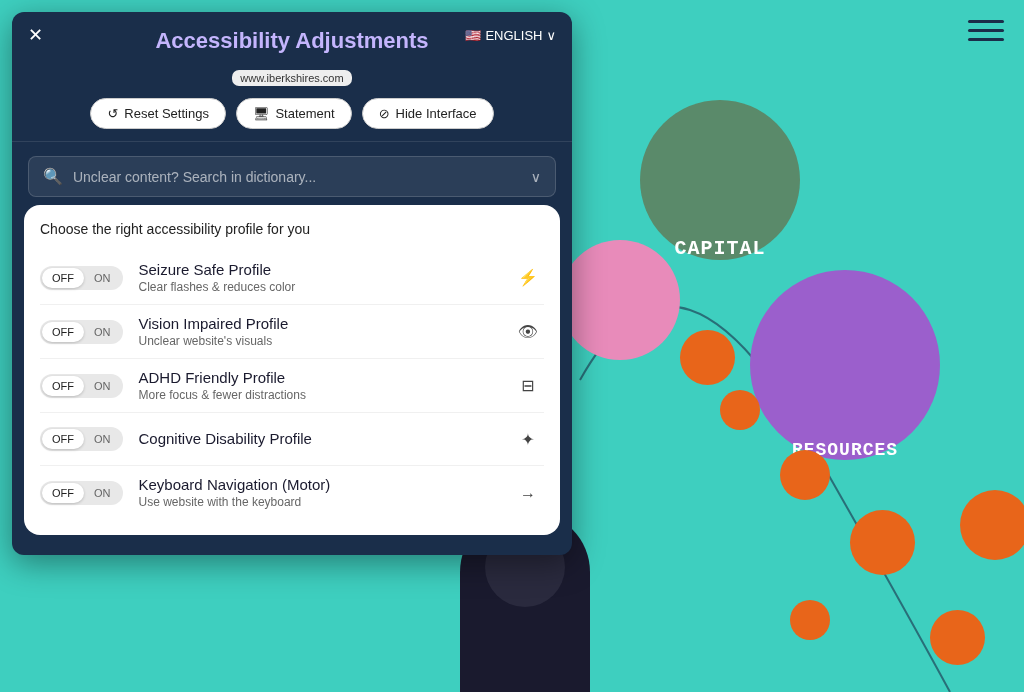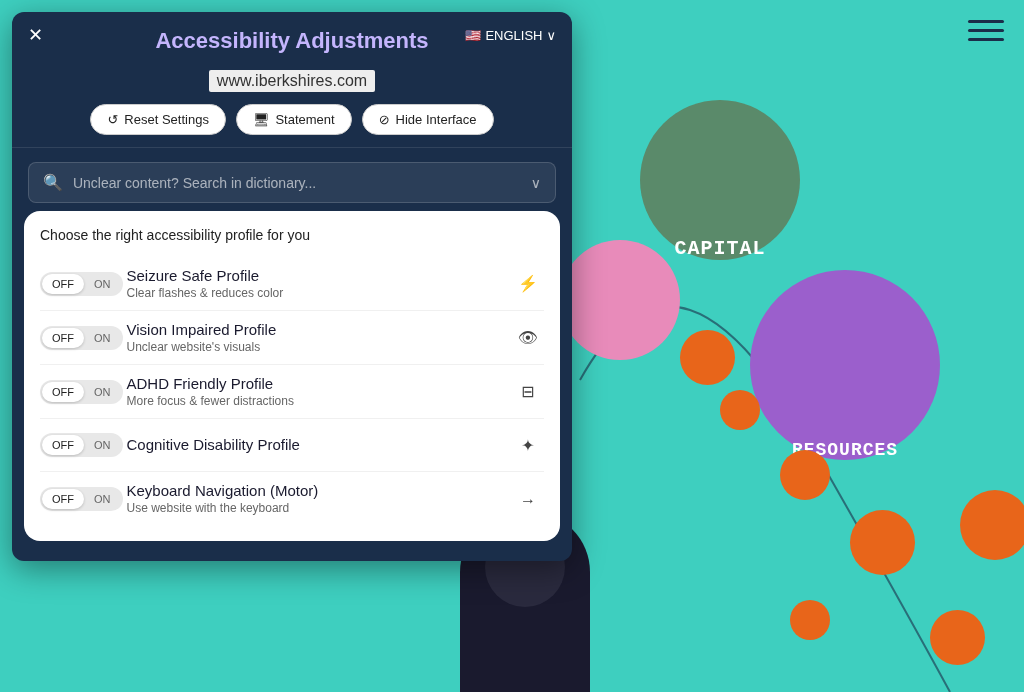--- a/index.html
+++ b/index.html
@@ -176,23 +176,23 @@
       color: #c4b5fd;
       font-size: 22px;
       font-weight: 700;
       margin-bottom: 6px;
     }
     .panel-url {
       display: block;
       text-align: center;
       background: #eee;
       color: #333;
-      font-size: 16px;
+      font-size: 11px;
       padding: 2px 8px;
-      border-radius: 2px;
+      border-radius: 7px;
       width: fit-content;
       margin: 16px auto 12px;
     }
 
     
     .lang-btn {
       position: absolute;
       top: 16px;
       right: 16px;
       background: none;
@@ -262,21 +262,21 @@
       margin-bottom: 14px;
       font-weight: 400;
     }
 
     
     .profile-row {
       display: flex;
       align-items: center;
       padding: 10px 0;
       border-bottom: 1px solid #f0f0f0;
-      gap: 4px;
+      gap: 16px;
     }
     .profile-row:last-child {
       border-bottom: none;
     }
 
     
     .toggle-group {
       display: flex;
       background: #e8e8e8;
       border-radius: 20px;

